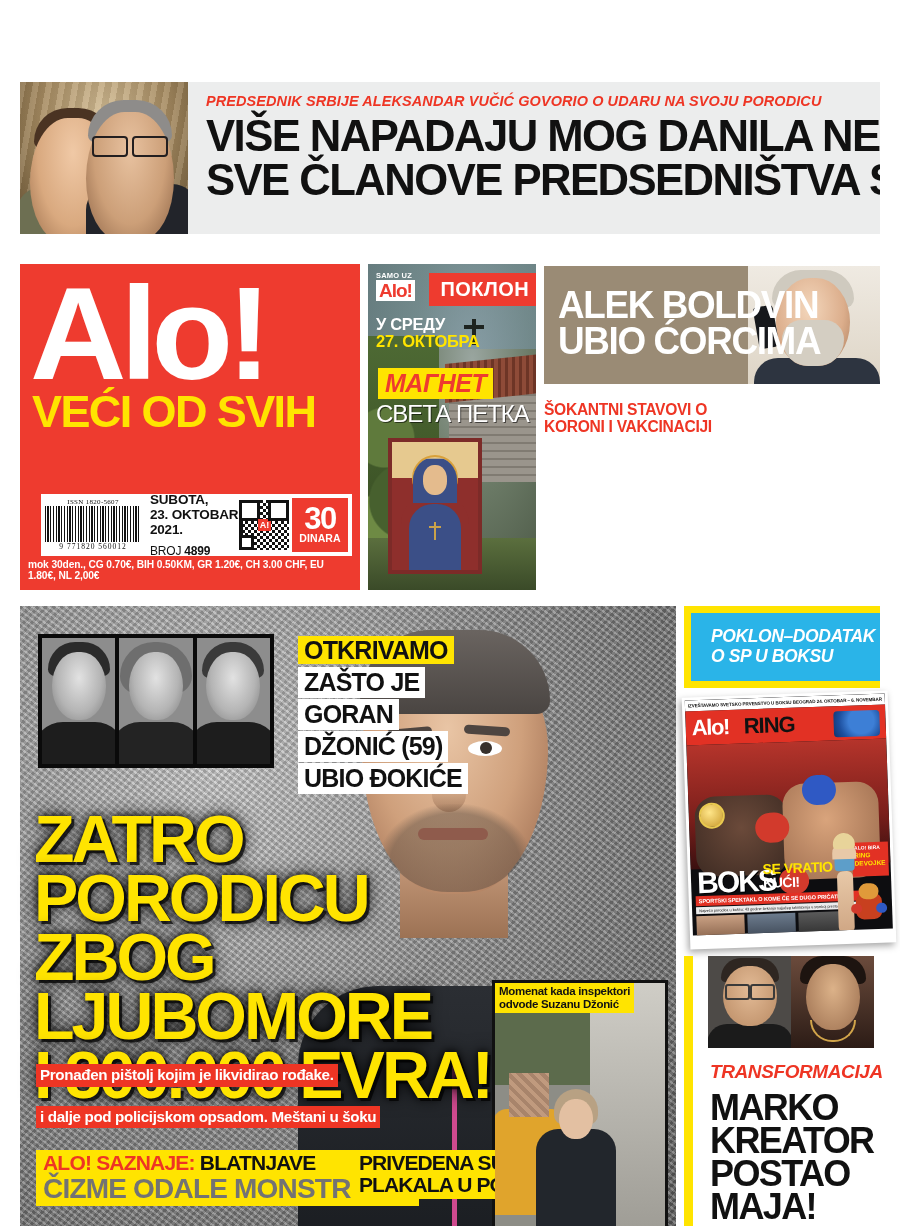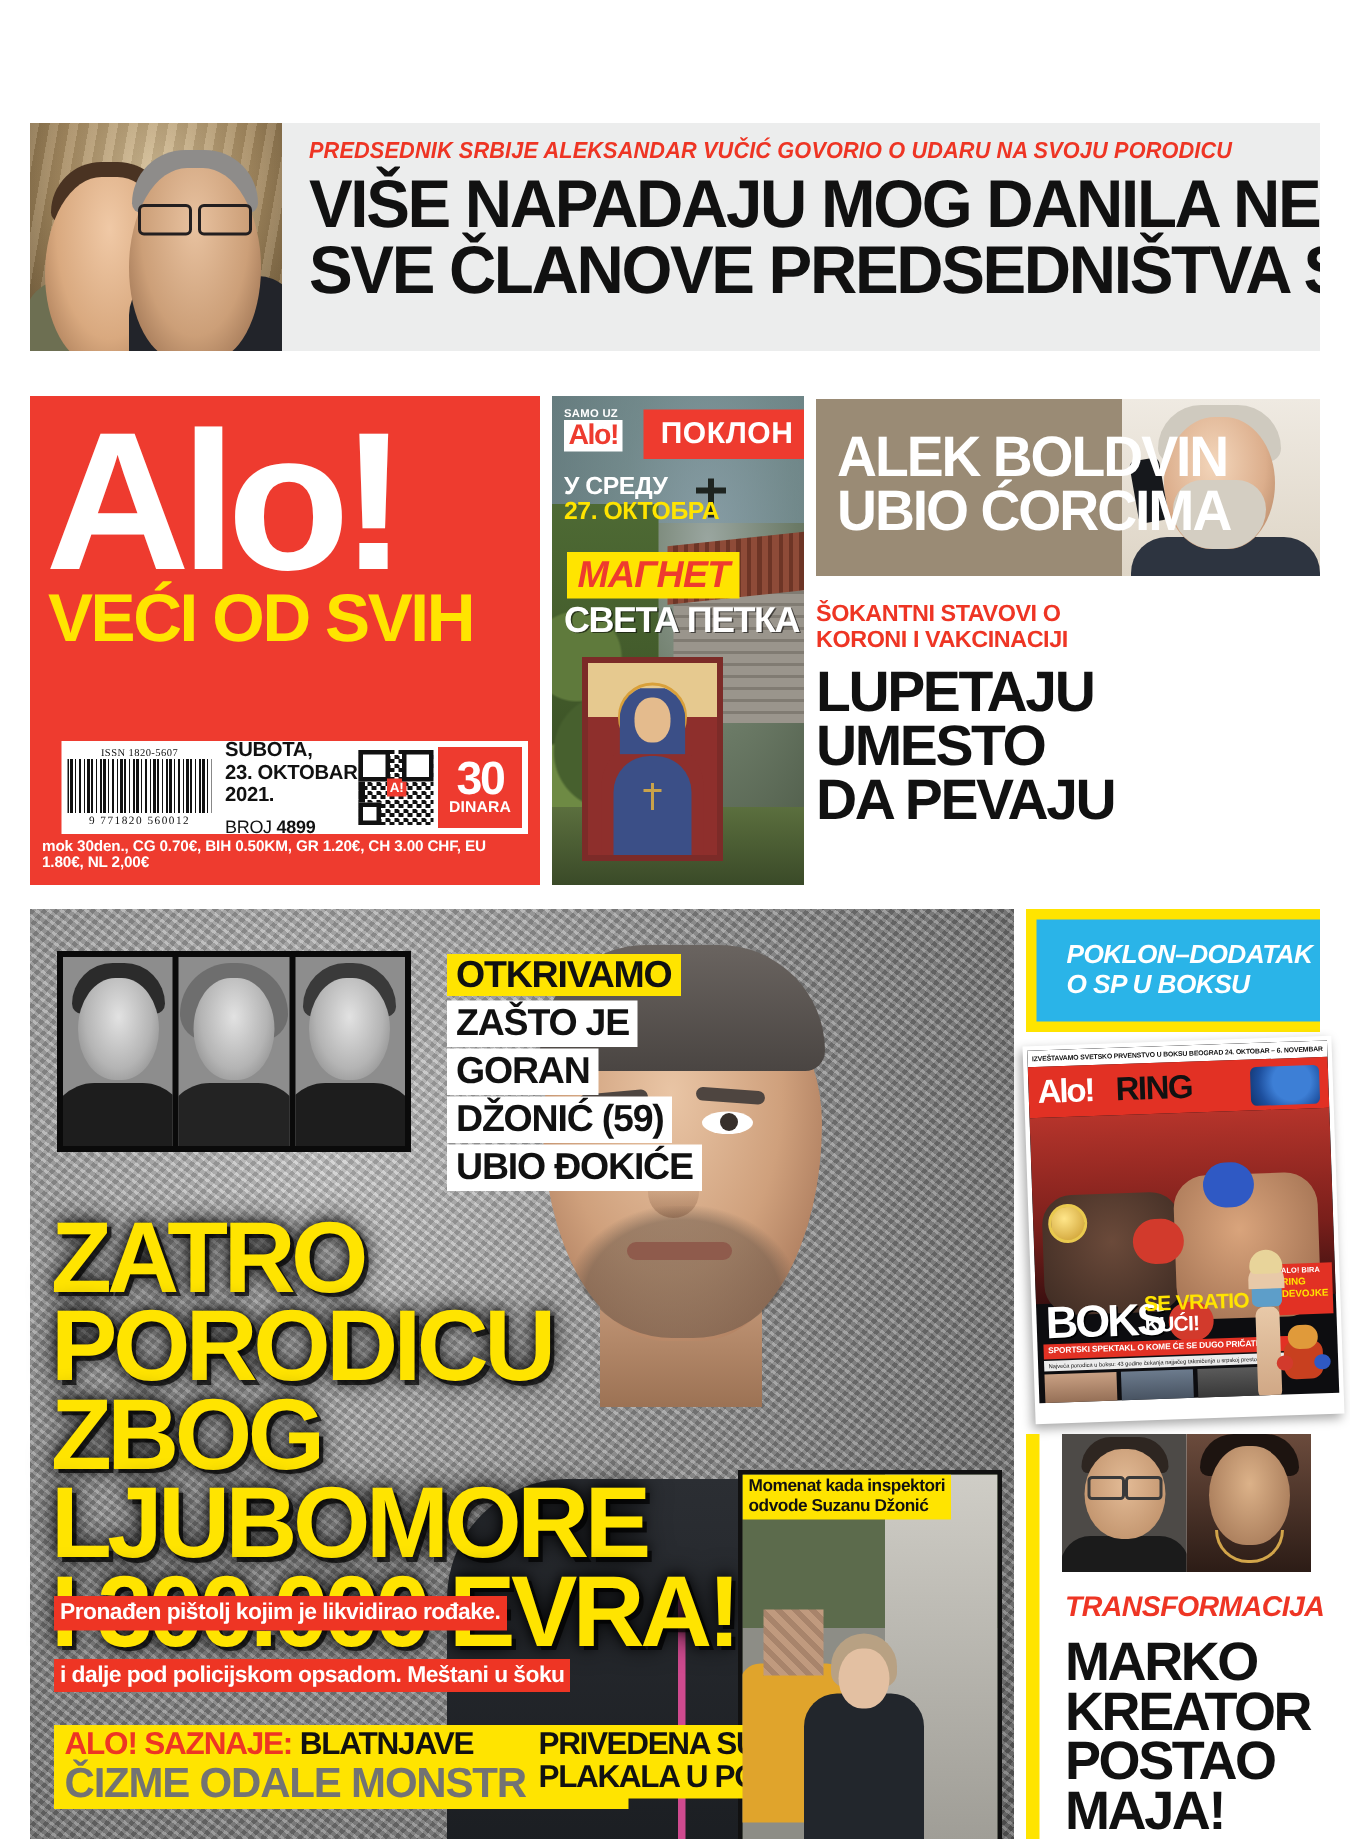--- a/index.html
+++ b/index.html
@@ -126,21 +126,21 @@
   .gift-alo { position:absolute; left:8px; top:16px; background:#fff; color:#ee3b2f;
     font-weight:900; font-size:19px; line-height:1; padding:1px 3px; letter-spacing:-1px; }
   .gift-poklon { position:absolute; right:-2px; top:9px; background:#ee3b2f; color:#fff;
     font-weight:900; font-size:20px; padding:5px 9px 5px 11px; letter-spacing:.4px; }
   .gift-sreda { position:absolute; left:8px; top:52px; color:#fff; font-weight:900;
     font-size:16.5px; letter-spacing:-.3px; line-height:1.08; }
   .gift-datum { position:absolute; left:8px; top:69px; color:#ffe400; font-weight:900;
     font-size:16.5px; letter-spacing:-.3px; line-height:1.08; }
   .gift-magnet { position:absolute; left:10px; top:104px; background:#ffe400; color:#ee3b2f;
     font-weight:900; font-size:25px; padding:1px 7px; letter-spacing:-.5px; font-style:italic; }
-  .gift-sveta { position:absolute; left:8px; top:136px; color:#fff; font-weight:700;
+  .gift-sveta { position:absolute; left:8px; top:136px; color:#fff; font-weight:400;
     font-size:24px; letter-spacing:-1px; text-shadow: 1px 1px 0 rgba(0,0,0,.55); }
   .icon-frame { position:absolute; left:20px; top:174px; width:94px; height:136px;
     background:#7c2b28; padding:4px; }
   .icon-inner { width:100%; height:100%; background:linear-gradient(180deg,#e6c98f 0 28%,#8e2f2c 28% 100%);
     position:relative; overflow:hidden; }
   .ic-halo { position:absolute; left:50%; top:13px; width:46px; height:46px; margin-left:-23px;
     border:2px solid #d9a03a; border-radius:50%; }
   .ic-face { position:absolute; left:50%; top:22px; width:26px; height:32px; margin-left:-13px;
     background:#e0b487; border-radius:45% 45% 46% 46%/ 40% 40% 60% 60%; }
   .ic-veil { position:absolute; left:50%; top:15px; width:44px; height:46px; margin-left:-22px;
@@ -481,25 +481,20 @@
       <div>ALEK BOLDVIN</div>
       <div>UBIO ĆORCIMA</div>
     </div>
   </div>
 
   <div class="lupe">
     <div class="lupe-kicker">
       <div>ŠOKANTNI STAVOVI O</div>
       <div>KORONI I VAKCINACIJI</div>
     </div>
-    <div class="lupe-head">
-      <div>LUPETAJU</div>
-      <div>UMESTO</div>
-      <div>DA PEVAJU</div>
-    </div>
   </div>
 
   <div class="main">
     <div class="main-bg"></div>
     <div class="main-man">
       <div class="mm-jacket"></div>
         <div class="mm-zip"></div>
       <div class="mm-neck"></div>
         <div class="mm-face"></div>
         <div class="mm-stub"></div>

